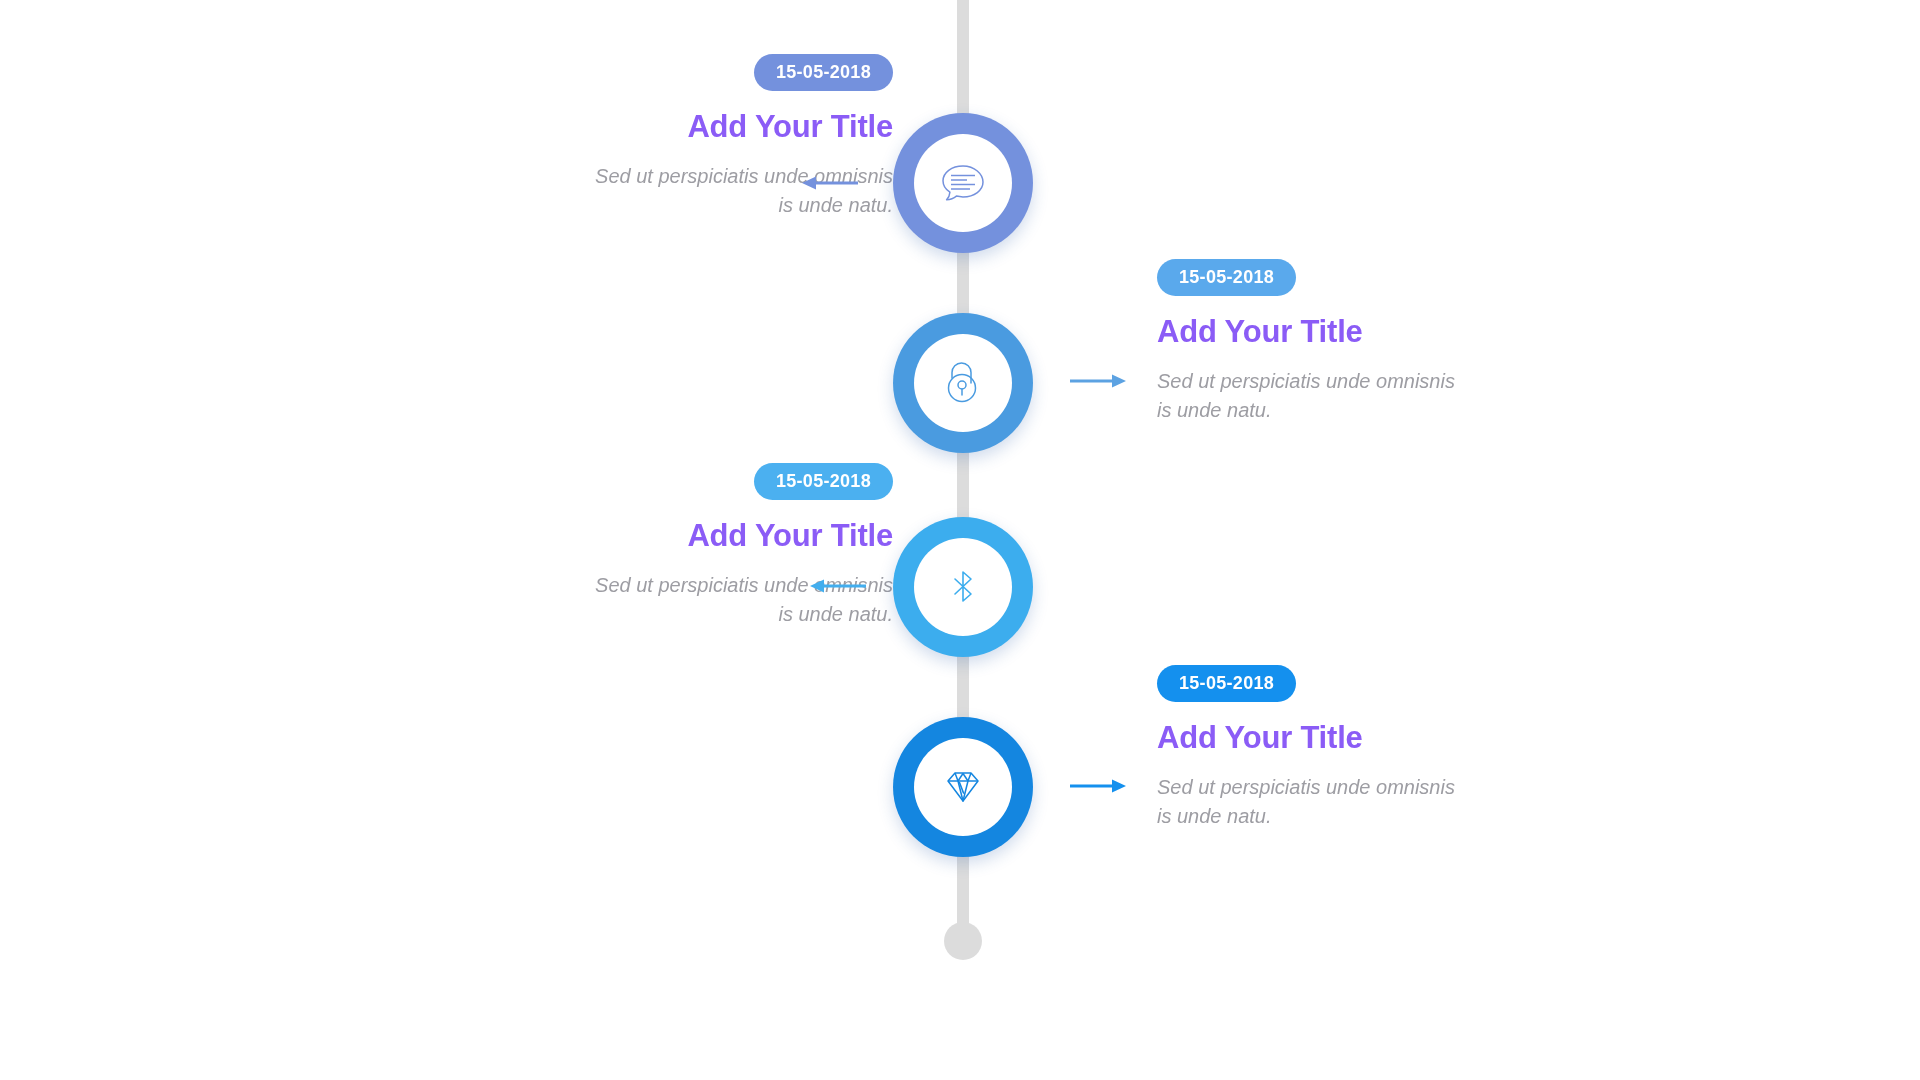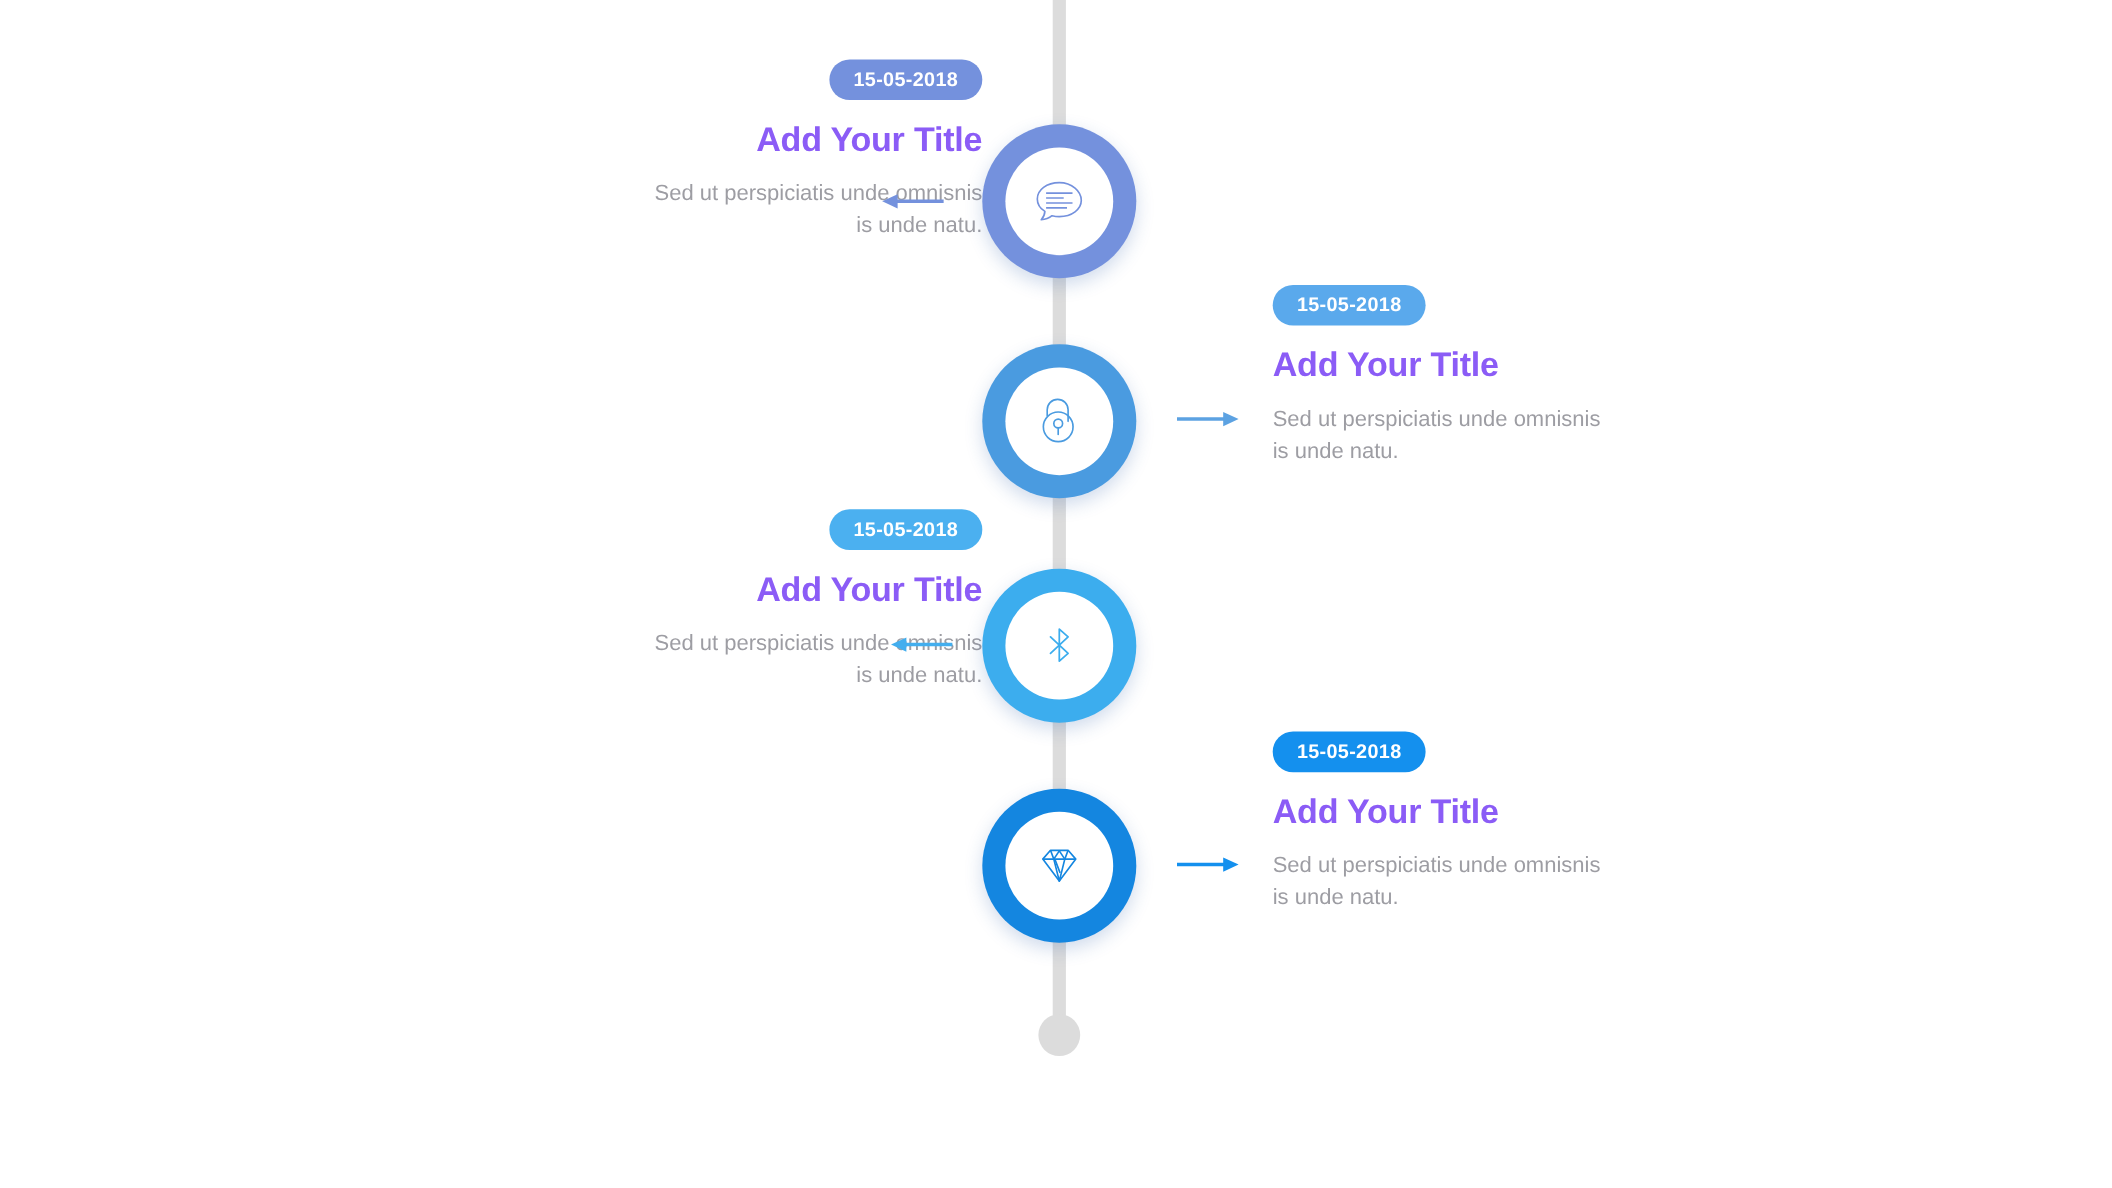--- a/index.html
+++ b/index.html
@@ -99,20 +99,21 @@
     margin: 18px 0 0 0;
     letter-spacing: -0.2px;
     line-height: 1.15;
   }
   .desc {
     font-size: 20px;
     color: #9d9da3;
     margin: 17px 0 0 0;
     line-height: 1.48;
     max-width: 300px;
+    font-style: italic;
   }
   .block.left .desc { margin-left: auto; }
 </style>
 </head>
 <body>
 
 <div id="timeline">
 
   <div class="spine"></div>
   <div class="spine-cap"></div>

